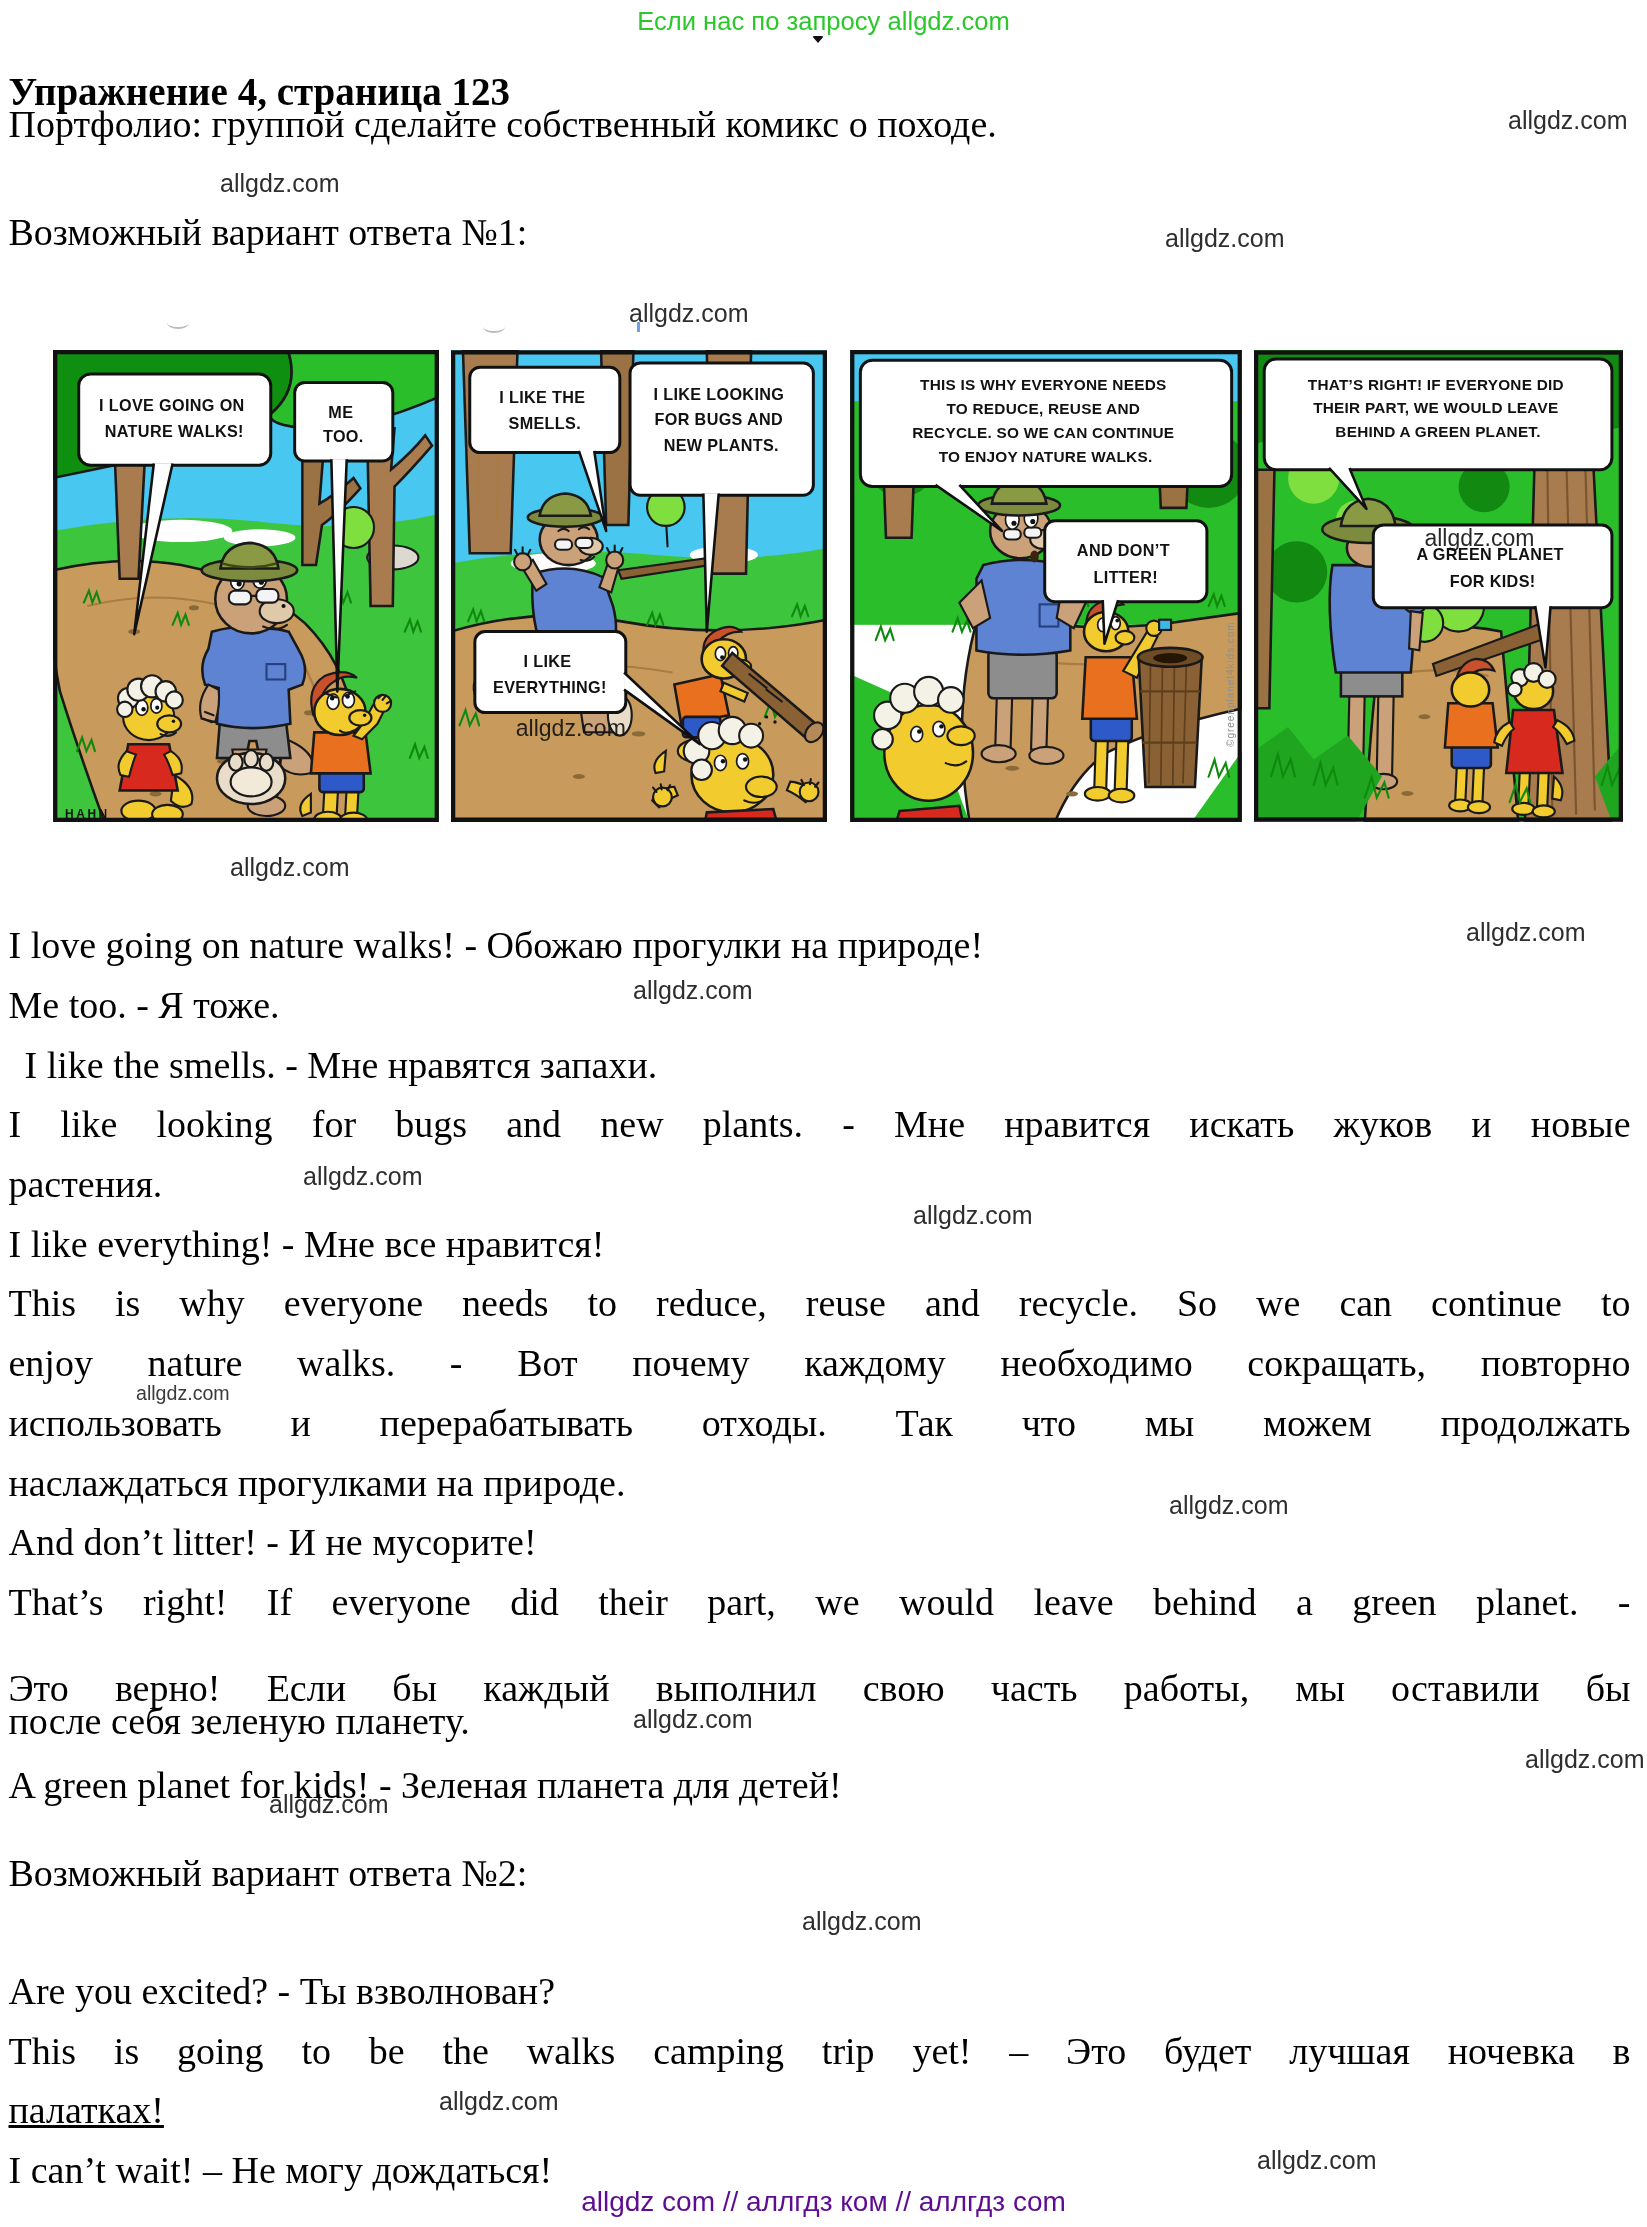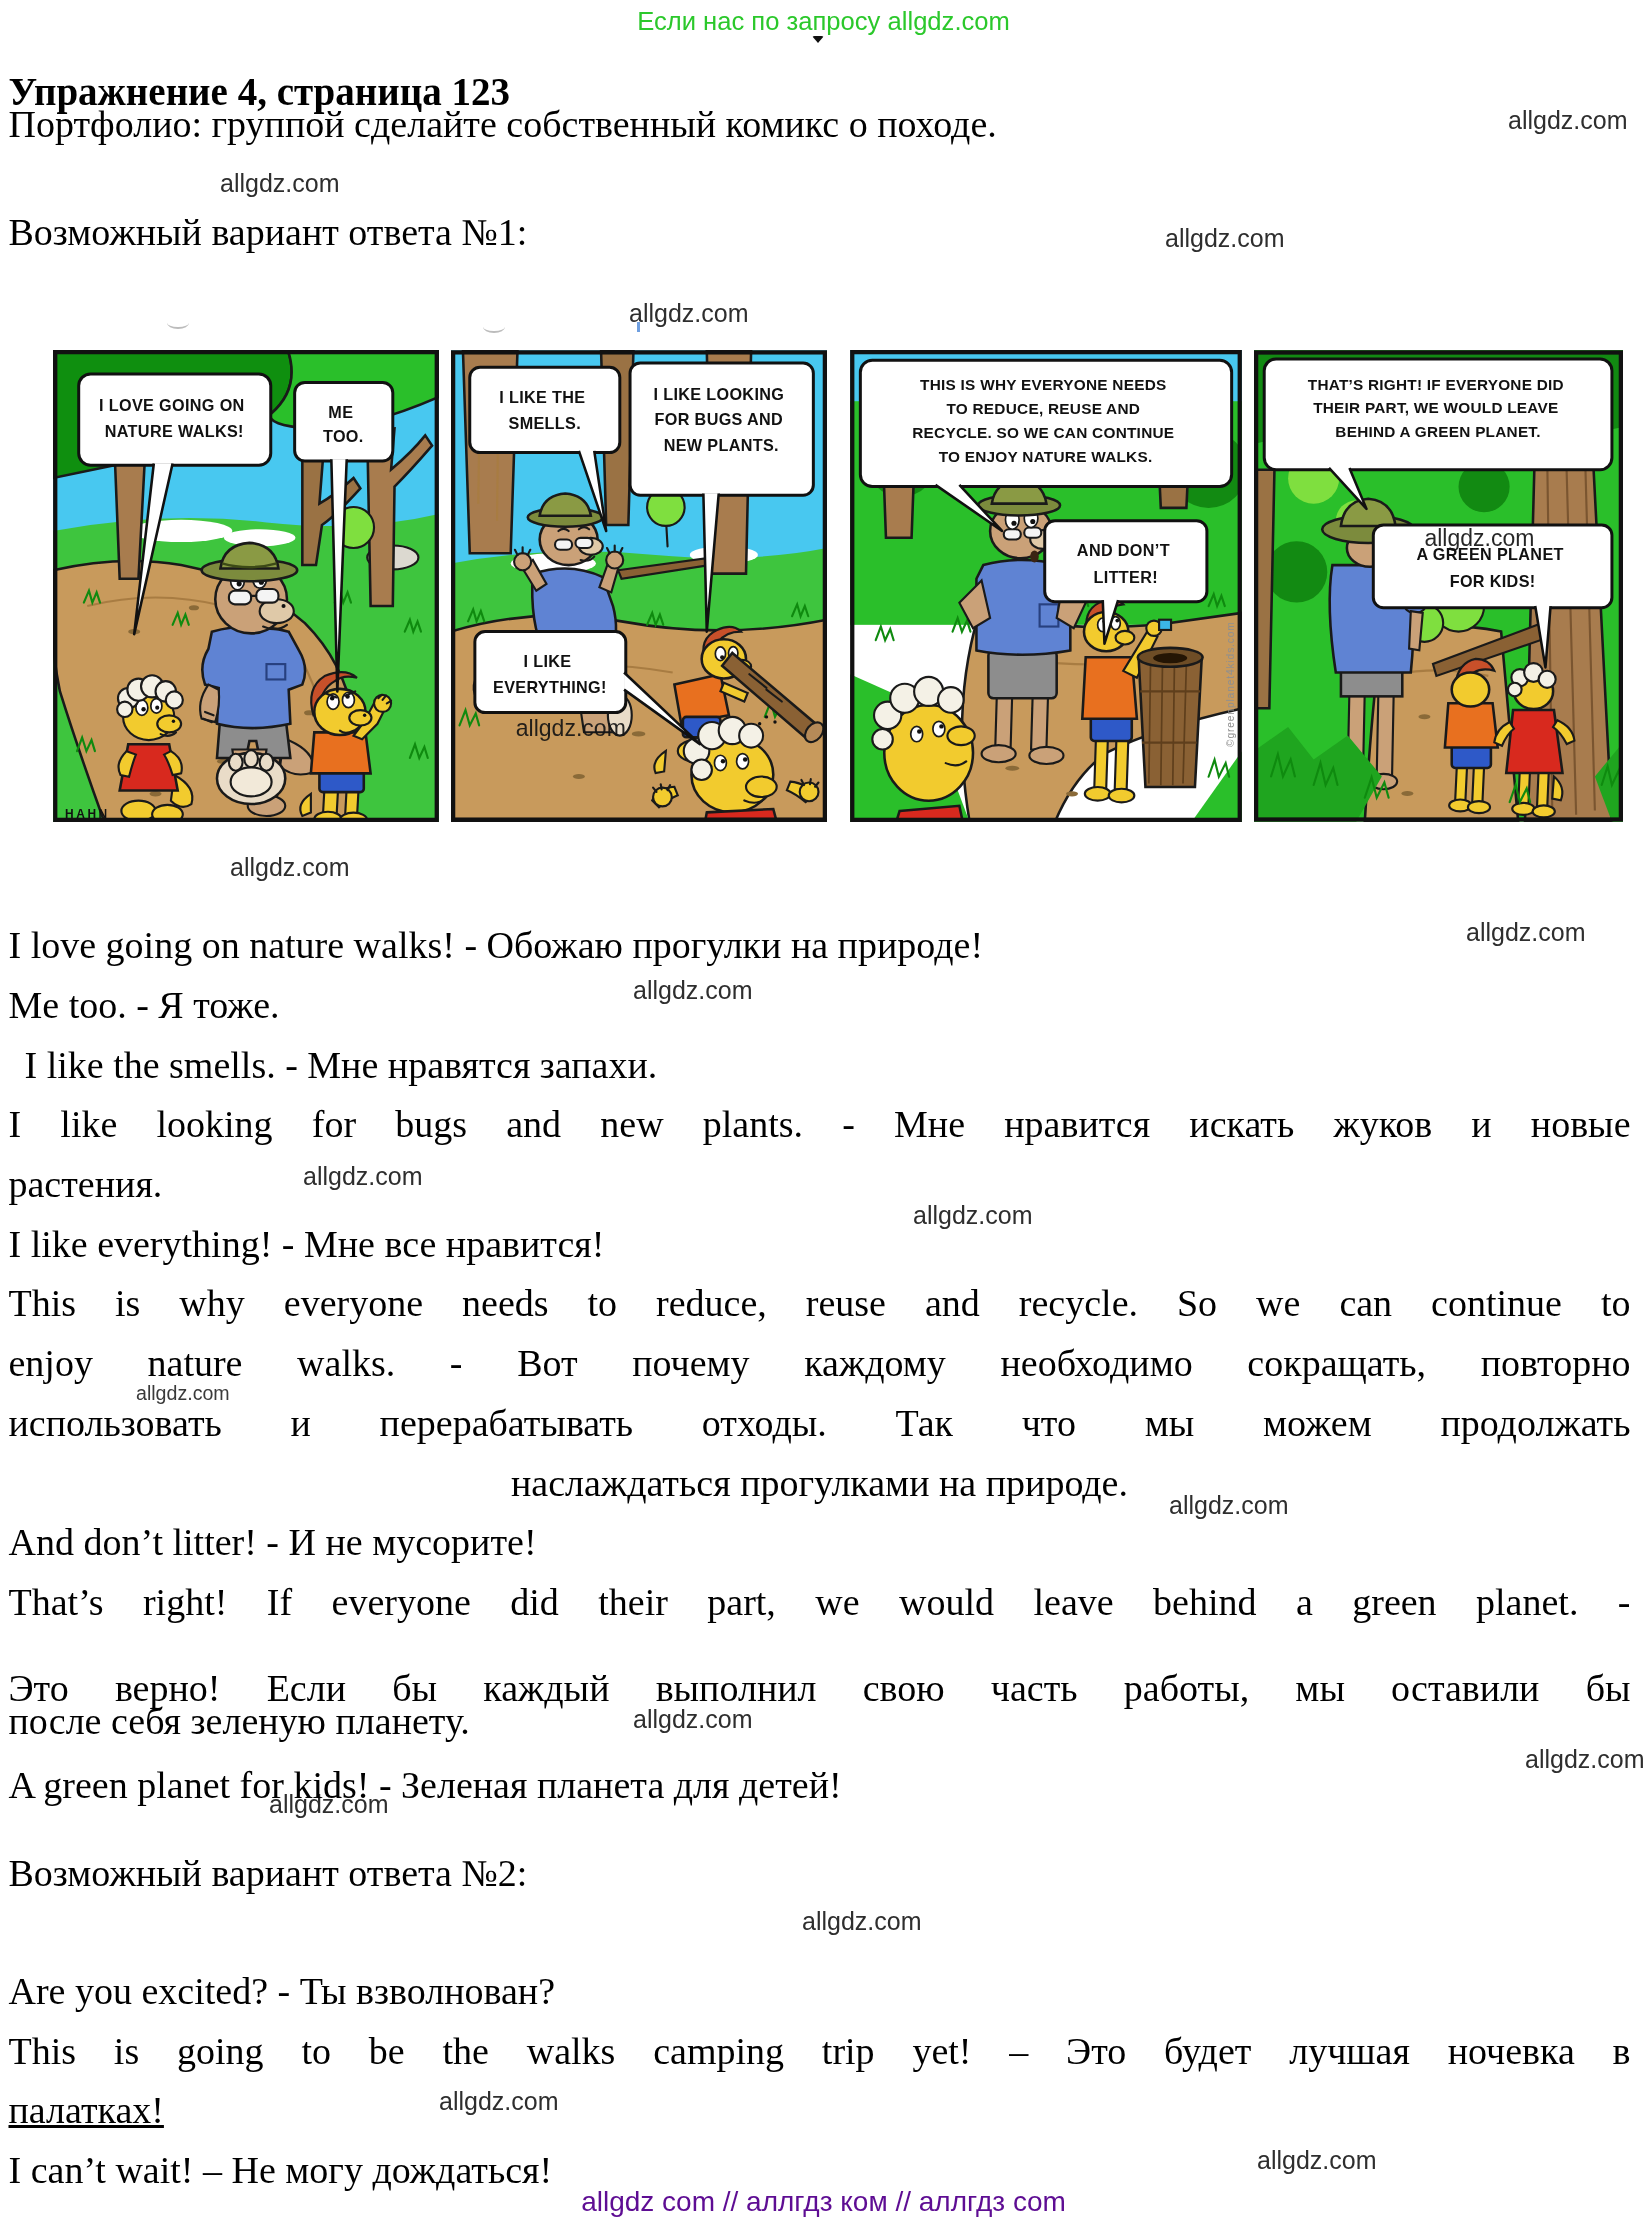--- a/index.html
+++ b/index.html
@@ -573,21 +573,21 @@
 
 <div class="abs ln" style="top:923px;">I love going on nature walks! - Обожаю прогулки на природе!</div>
 <div class="abs ln" style="top:983px;">Me too. - Я тоже.</div>
 <div class="abs ln" style="top:1043px;margin-left:16px;">I like the smells. - Мне нравятся запахи.</div>
 <div class="abs ln just" style="top:1102px;">I like looking for bugs and new plants. - Мне нравится искать жуков и новые</div>
 <div class="abs ln" style="top:1162px;">растения.</div>
 <div class="abs ln" style="top:1222px;">I like everything! - Мне все нравится!</div>
 <div class="abs ln just" style="top:1281px;">This is why everyone needs to reduce, reuse and recycle. So we can continue to</div>
 <div class="abs ln just" style="top:1341px;">enjoy nature walks. - Вот почему каждому необходимо сокращать, повторно</div>
 <div class="abs ln just" style="top:1401px;">использовать и перерабатывать отходы. Так что мы можем продолжать</div>
-<div class="abs ln" style="top:1461px;text-align:center;">наслаждаться прогулками на природе.</div>
+<div class="abs ln" style="top:1461px;">наслаждаться прогулками на природе.</div>
 <div class="abs ln" style="top:1520px;">And don’t litter! - И не мусорите!</div>
 <div class="abs ln just" style="top:1580px;">That’s right! If everyone did their part, we would leave behind a green planet. -</div>
 <div class="abs ln just" style="top:1640px;margin-top:26px;">Это верно! Если бы каждый выполнил свою часть работы, мы оставили бы</div>
 <div class="abs ln" style="top:1699px;">после себя зеленую планету.</div>
 <div class="abs ln" style="top:1763px;">A green planet for kids! - Зеленая планета для детей!</div>
 
 <div class="abs heading" style="top:1851px;">Возможный вариант ответа №2:</div>
 <div class="abs ln" style="top:1969px;">Are you excited? -  Ты взволнован?</div>
 <div class="abs ln just" style="top:2029px;">This is going to be the walks camping trip yet! – Это будет лучшая ночевка в</div>
 <div class="abs ln" style="top:2088px;text-decoration:underline;">палатках!</div>

